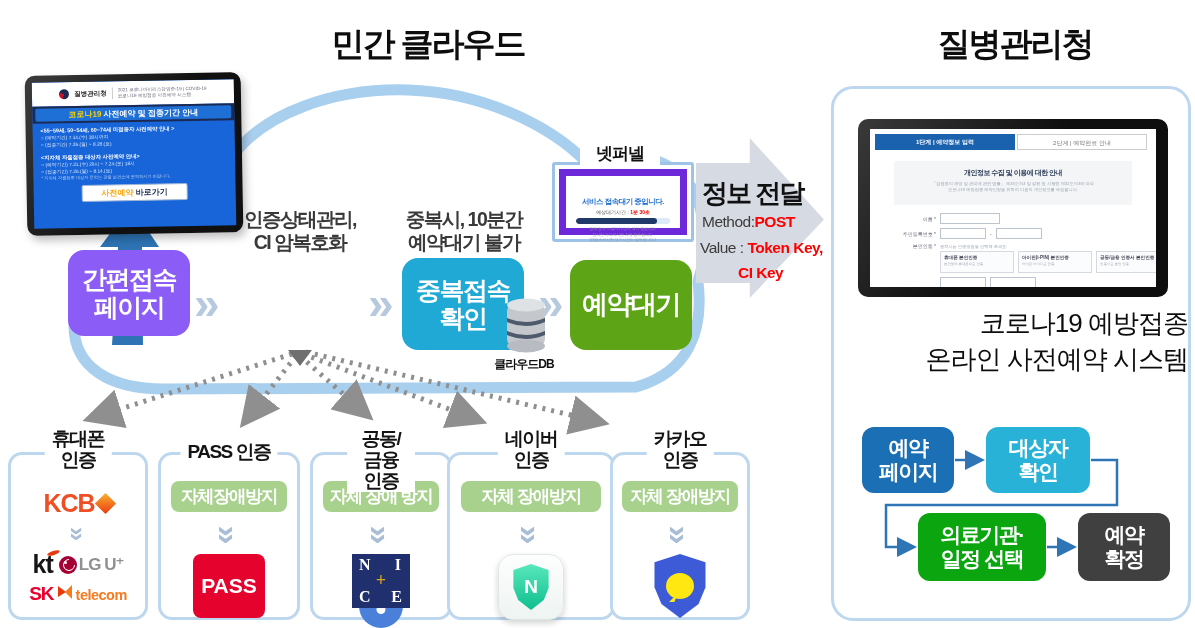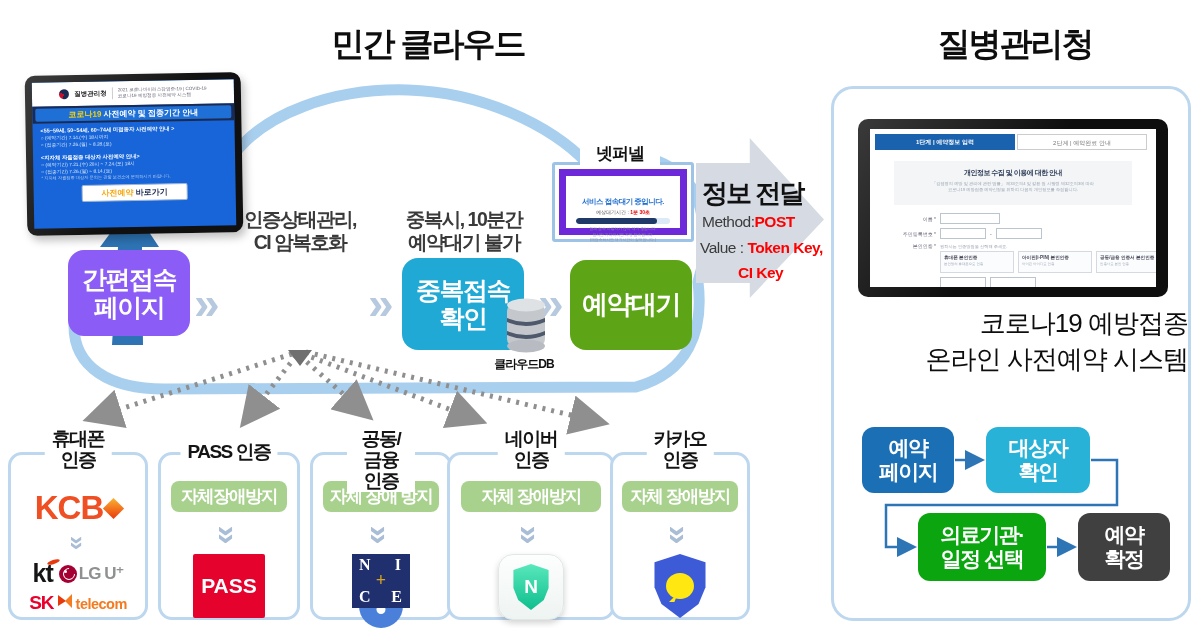--- a/index.html
+++ b/index.html
@@ -87,40 +87,40 @@
   .card-label{position:absolute;left:50%;transform:translateX(-50%);background:#fff;padding:0 7px;
               font-size:19px;font-weight:800;color:#141414;letter-spacing:-1.5px;text-align:center;line-height:1.1;
               white-space:pre-line;}
   .lbl-two{top:-26px;} .lbl-one{top:-13px;white-space:nowrap;}
   .chip{margin-top:26px;width:86%;height:31px;background:#A9D18E;border-radius:8px;color:#fff;
         font-size:17.5px;font-weight:800;letter-spacing:-1.5px;text-align:center;line-height:31px;flex:none;}
   .chev-d{font-size:34px;font-weight:800;color:#A9BED6;line-height:1;transform:rotate(90deg);margin:6px 0 2px 0;flex:none;}
 
   
   .kcb-row{margin-top:34px;display:flex;align-items:center;gap:3px;flex:none;}
-  .kcb-txt{font-size:33px;font-weight:800;color:#F04E23;letter-spacing:-1px;}
+  .kcb-txt{font-size:25px;font-weight:800;color:#F04E23;letter-spacing:-1px;}
   .kcb-diamond{width:15px;height:15px;transform:rotate(45deg);
                background:linear-gradient(135deg,#F9B233 0%,#F2701D 55%,#E8380D 100%);}
   .chev-d-sm{font-size:26px;font-weight:800;color:#A9BED6;line-height:1;transform:rotate(90deg);margin:3px 0;}
   .kt-row{display:flex;align-items:center;gap:6px;flex:none;}
   .kt-txt{font-size:25px;font-weight:800;color:#151515;letter-spacing:-1px;position:relative;}
   .kt-txt::after{content:'';position:absolute;top:1px;right:-7px;width:13px;height:4px;background:#E8380D;
                  border-radius:50%;transform:rotate(-18deg);}
   .lg-wrap{display:flex;align-items:center;gap:2px;}
   .lg-circle{width:18px;height:18px;border-radius:50%;background:#A50034;position:relative;}
   .lg-circle::before{content:'';position:absolute;left:5px;top:5px;width:3px;height:3px;border-radius:50%;background:#fff;}
   .lg-circle::after{content:'';position:absolute;left:4px;top:3px;width:10px;height:10px;border-radius:50%;
                     border:1.6px solid #fff;border-top-color:transparent;transform:rotate(45deg);}
   .lg-txt{font-size:17px;font-weight:700;color:#8E9091;letter-spacing:-1px;}
   .sk-row{display:flex;align-items:baseline;gap:2px;margin-top:4px;flex:none;}
   .sk-txt{font-size:19px;font-weight:800;color:#EA002C;letter-spacing:-1px;}
   .tel-txt{font-size:14.5px;font-weight:700;color:#F47B20;letter-spacing:-0.5px;}
 
   
-  .pass-box{width:72px;height:64px;background:#E5032E;border-radius:2px;display:flex;align-items:center;
+  .pass-box{width:72px;height:64px;background:#E5032E;border-radius:8px;display:flex;align-items:center;
             justify-content:center;color:#fff;font-size:21px;font-weight:800;letter-spacing:0px;flex:none;}
   
   .nice-wrap{position:relative;width:70px;height:74px;flex:none;}
   .nice-shield{position:absolute;left:50%;transform:translateX(-50%);bottom:0;width:44px;height:50px;
                background:#4A80D9;border-radius:4px 4px 22px 22px;}
   .nice-shield::after{content:'';position:absolute;left:50%;transform:translateX(-50%);bottom:14px;width:9px;height:9px;
                border-radius:50%;background:#fff;}
   .nice-square{position:absolute;top:0;left:50%;transform:translateX(-50%);width:58px;height:54px;background:#202F6E;
                color:#fff;font-family:"Liberation Serif","DejaVu Serif",serif;font-weight:700;font-size:16px;}
   .nice-square span{position:absolute;}

